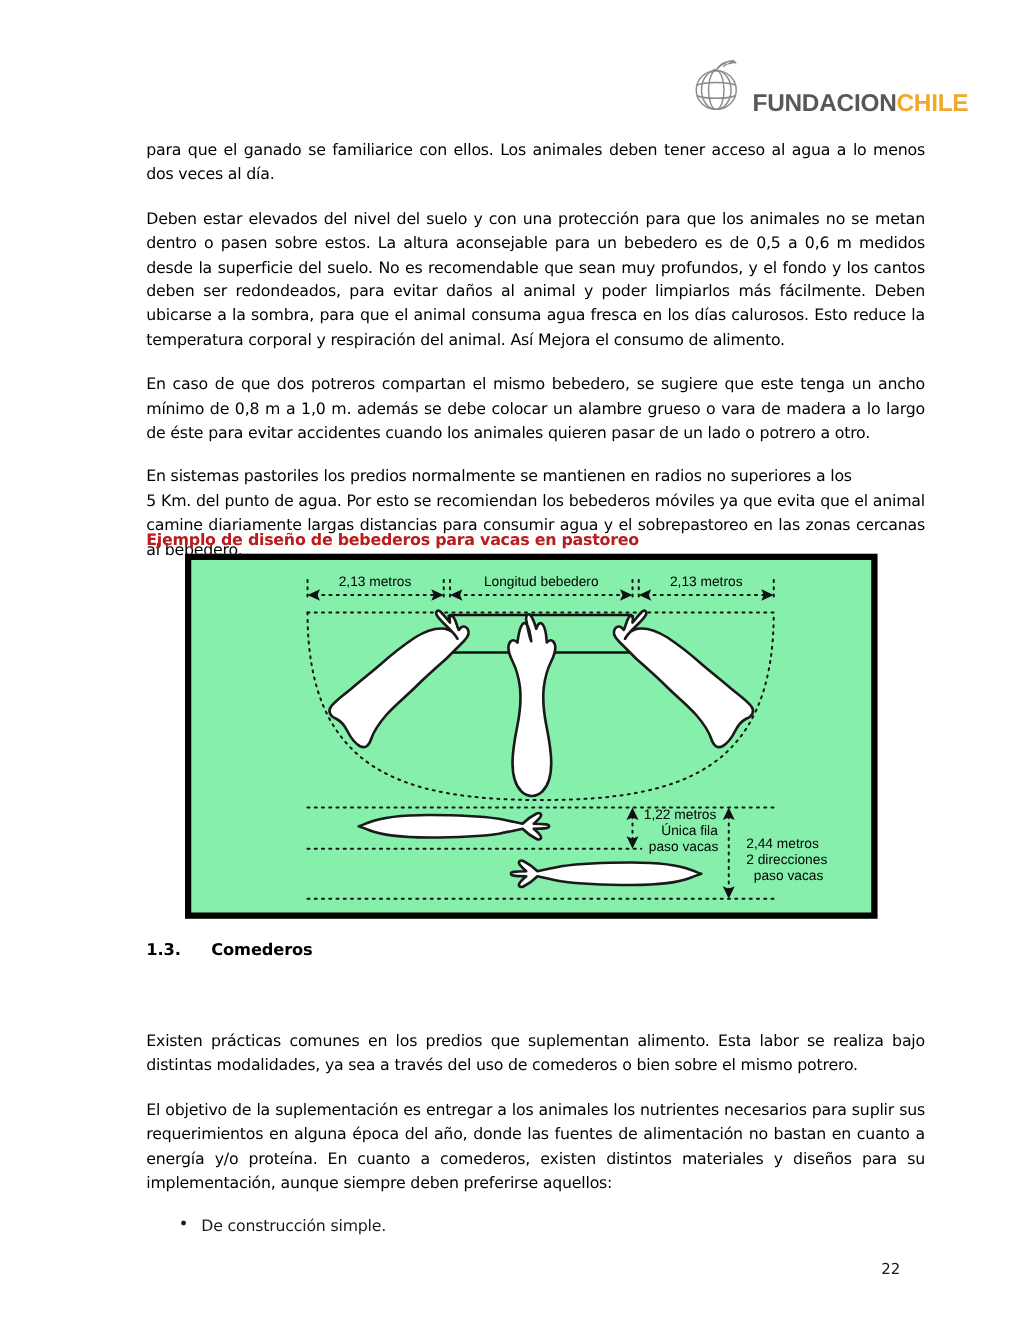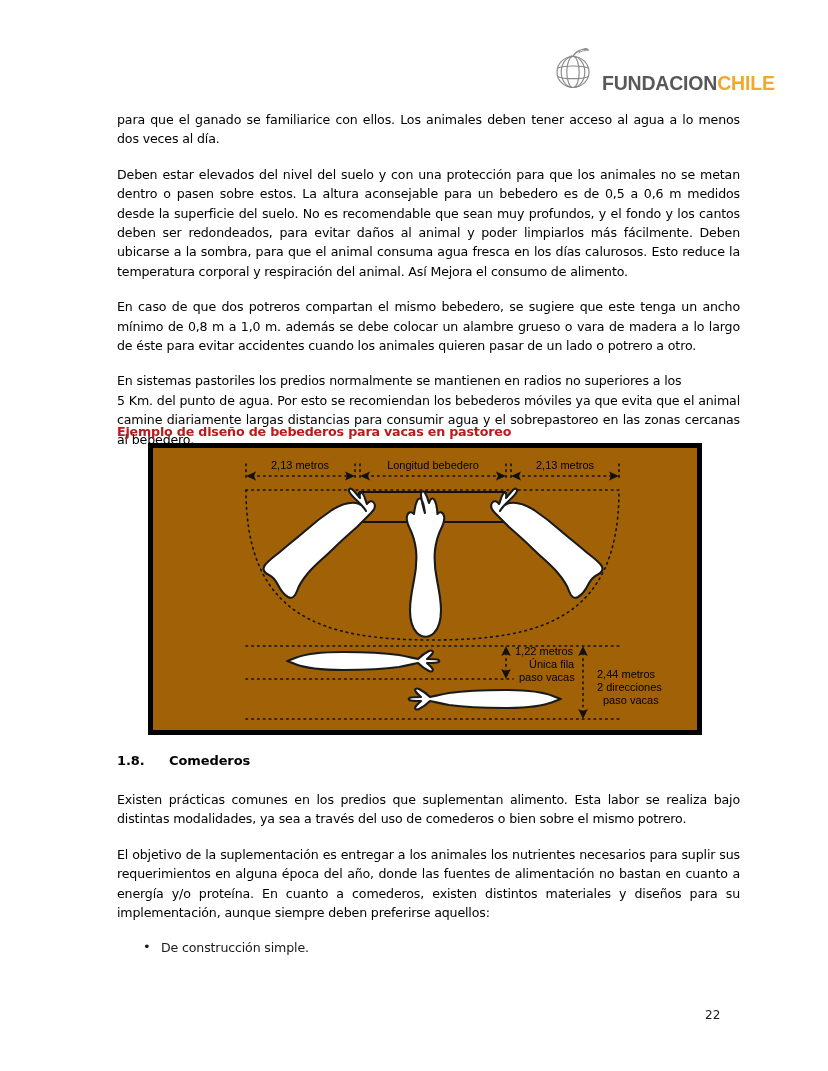--- a/index.html
+++ b/index.html
@@ -86,21 +86,21 @@
   }
 
   
   .figure-box {
     position: absolute;
     left: 148px;
     top: 443px;
     width: 554px;
     height: 292px;
     border: 5px solid #000000;
-    background: #a16207;
+    background: #86efac;
     box-sizing: border-box;
   }
   .figure-inner {
     position: absolute;
     left: 0; top: 0;
     width: 544px;
     height: 282px;
   }
   .figure-inner svg { display: block; }
 
@@ -112,21 +112,21 @@
     font-size: 13px;
     font-weight: 700;
     font-family: "DejaVu Sans", sans-serif;
     letter-spacing: -0.1px;
   }
   .section-heading .num { display: inline-block; width: 52px; }
 
   .content-lower {
     position: absolute;
     left: 117px;
-    top: 790px;
+    top: 823px;
     width: 623px;
   }
 
   
   ul.bullets {
     margin: 4px 0 0 0;
     padding: 0;
     list-style: none;
   }
   ul.bullets li {
@@ -333,21 +333,21 @@
           <path d="M430 271 L425.2 261 L430 263 L434.8 261 Z" fill="#111"></path>
         </g>
         <text class="dim-text" x="444" y="230">2,44 metros</text>
         <text class="dim-text" x="444" y="243">2 direcciones</text>
         <text class="dim-text" x="450" y="256">paso vacas</text>
       </svg>
     </div>
   </div>
 
   <div class="section-heading">
-    <span class="num">1.8.</span><span>Comederos</span>
+    <span class="num">1.3.</span><span>Comederos</span>
   </div>
 
   <div class="content-lower">
     <p class="body-text">Existen prácticas comunes en los predios que suplementan alimento. Esta labor se realiza bajo distintas modalidades, ya sea a través del uso de comederos o bien sobre el mismo potrero.</p>
     <p class="body-text">El objetivo de la suplementación es entregar a los animales los nutrientes necesarios para suplir sus requerimientos en alguna época del año, donde las fuentes de alimentación no bastan en cuanto a energía y/o proteína. En cuanto a comederos, existen distintos materiales y diseños para su implementación, aunque siempre deben preferirse aquellos:</p>
     <ul class="bullets">
       <li>De construcción simple.</li>
     </ul>
   </div>
 

